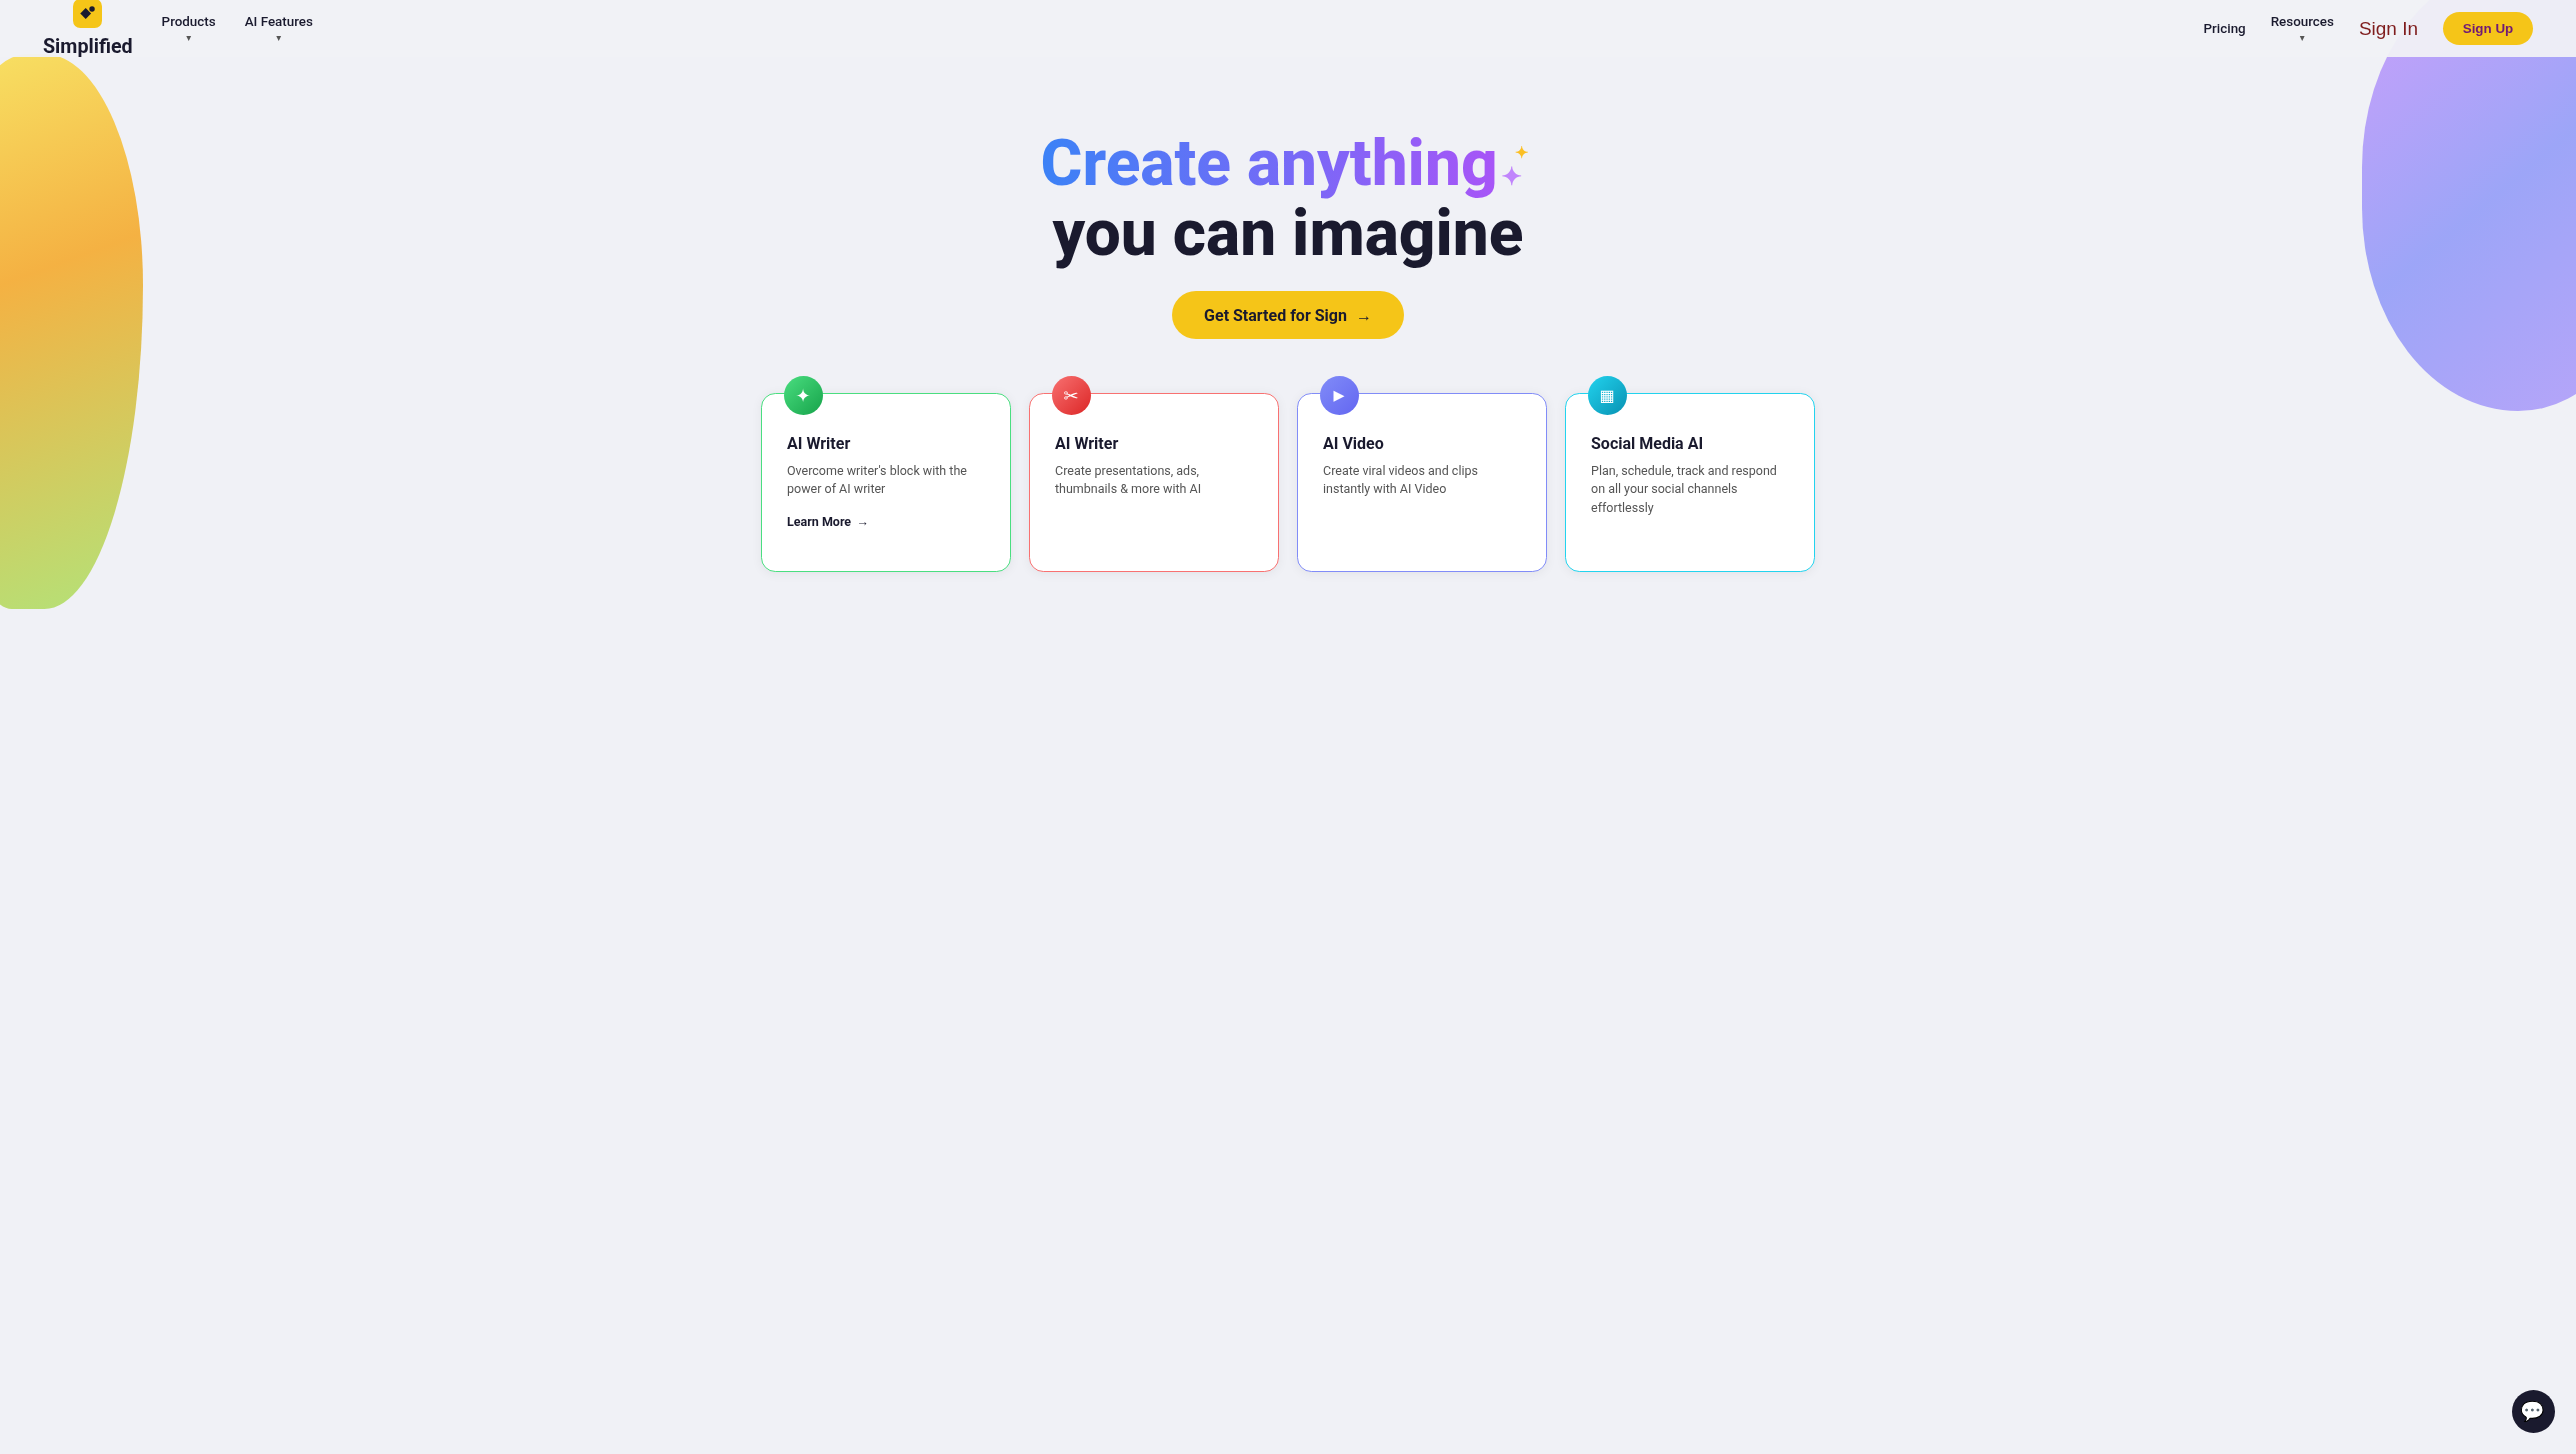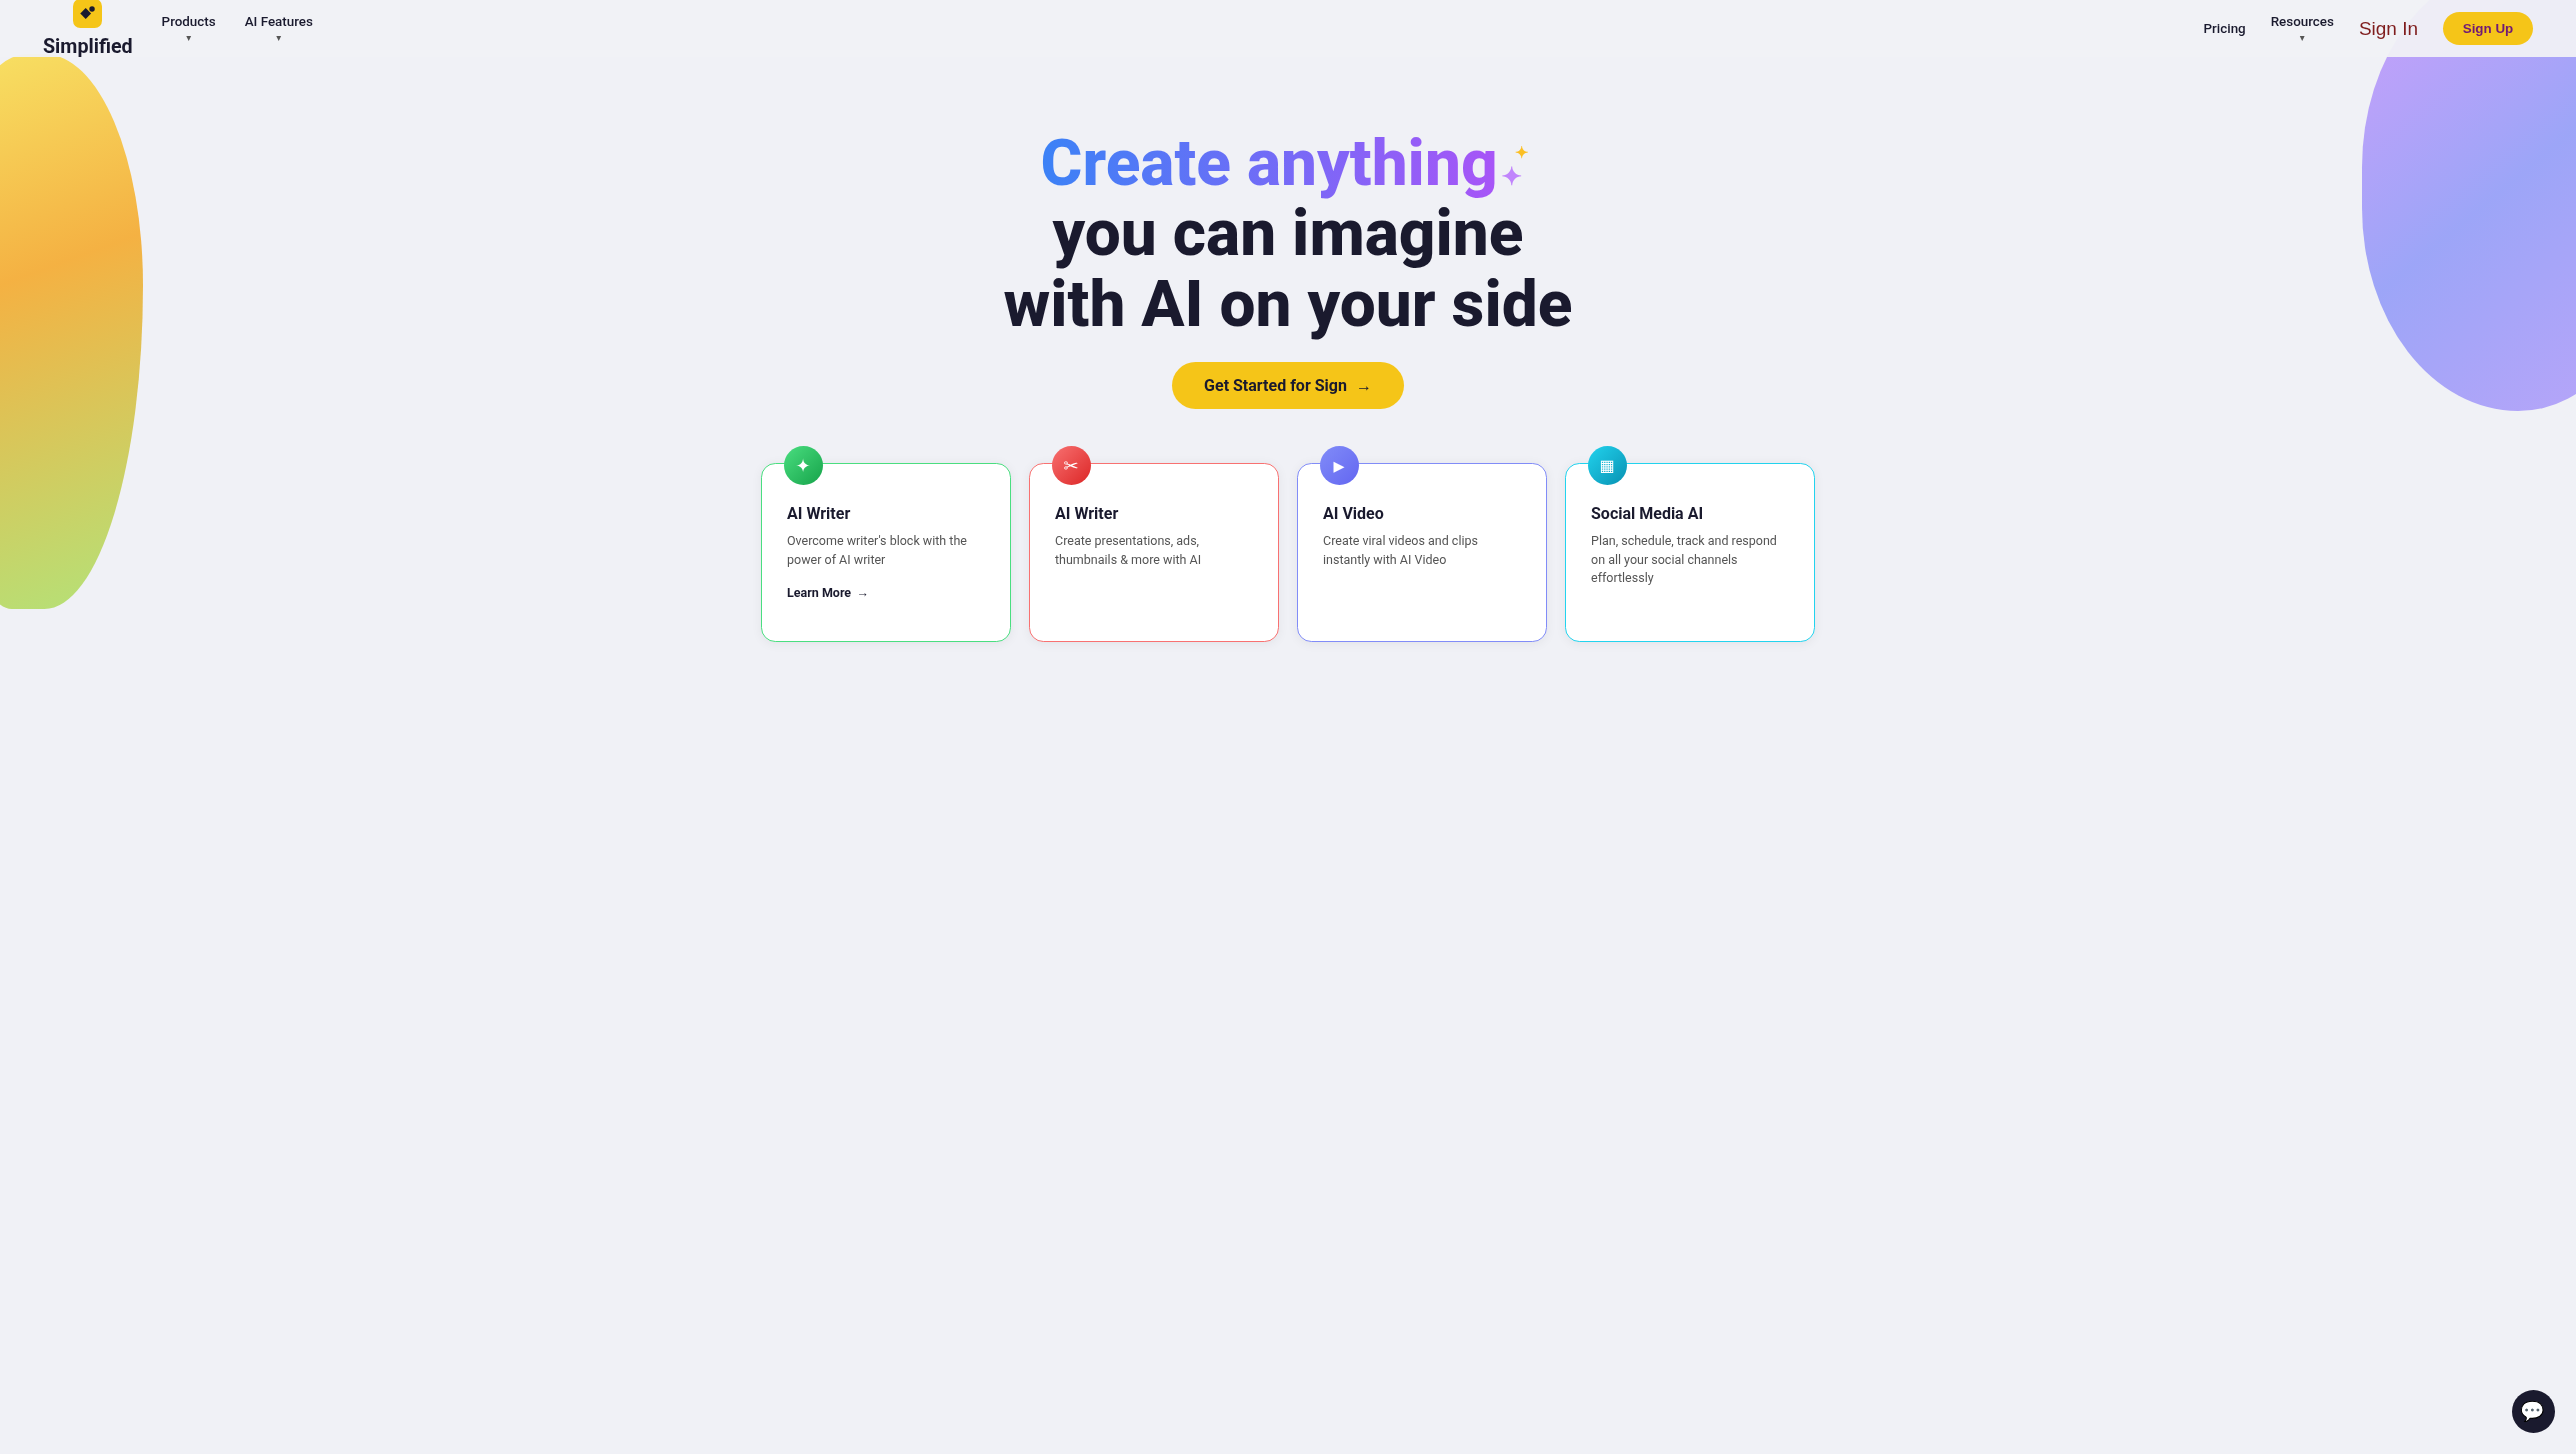--- a/index.html
+++ b/index.html
@@ -287,21 +287,20 @@
     </a>
     <button class="signin-btn">Sign In</button>
     <button class="signup-btn">Sign Up</button>
   </div>
 </nav>
 
 <section class="hero">
   <h1 class="hero-title">
     <span class="anything" style="background: linear-gradient(90deg, rgb(59, 130, 246), rgb(168, 85, 247)) text; -webkit-text-fill-color: transparent;">Create anything</span><span class="sparkle">✦</span><span class="sparkle-small">✦</span><br>
     <span>you can imagine</span><br>
-    <span>with AI on your side</span>
   </h1>
   <a class="cta-btn">
     <span>Get Started for Sign</span>
     <span class="cta-arrow">→</span>
   </a>
 </section>
 
 <div class="cards-section">
 
   <div class="card card-ai-writer">

